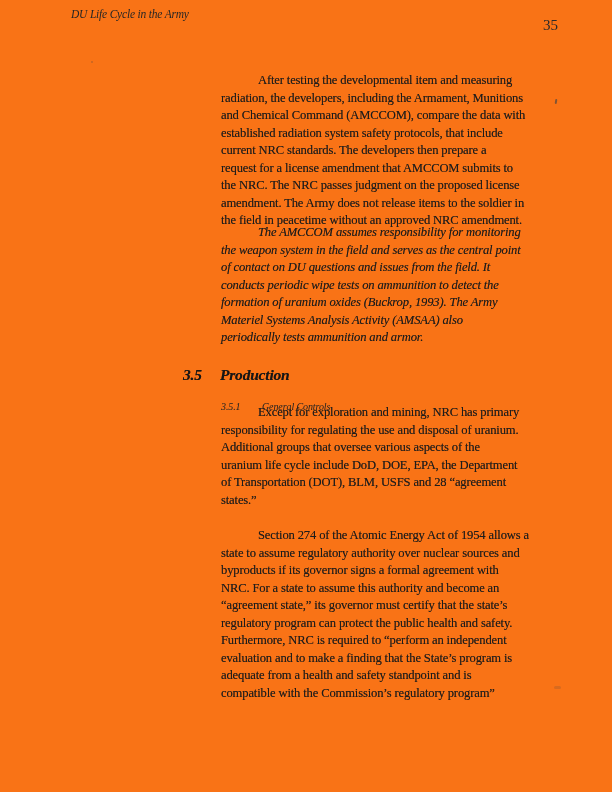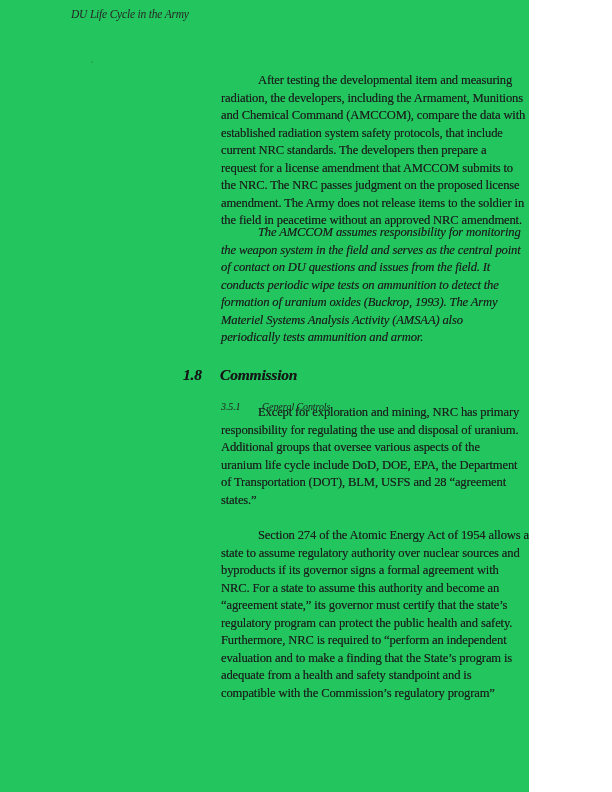--- a/index.html
+++ b/index.html
@@ -2,23 +2,23 @@
 <html><head>
 <meta charset="utf-8">
 <style>
   html, body {
     margin: 0;
     padding: 0;
     background: #ffffff;
   }
   .page {
     position: relative;
-    width: 529px;
+    width: 612px;
     height: 792px;
-    background: #22c55e;
+    background: #f97316;
     overflow: hidden;
     font-family: "Liberation Serif", "DejaVu Serif", serif;
     color: #1e1e1e;
   }
   .running-header {
     position: absolute;
     left: 71px;
     top: 8px;
     font-style: italic;
     font-size: 11.5px;
@@ -123,21 +123,21 @@
 
   <div class="para p2">The AMCCOM assumes responsibility for monitoring
 the weapon system in the field and serves as the central point
 of contact on DU questions and issues from the field. It
 conducts periodic wipe tests on ammunition to detect the
 formation of uranium oxides (Buckrop, 1993). The Army
 Materiel Systems Analysis Activity (AMSAA) also
 periodically tests ammunition and armor.</div>
 
   <div class="section-heading">
-    <span class="h-num">1.8</span><span class="h-title">Commission</span>
+    <span class="h-num">3.5</span><span class="h-title">Production</span>
   </div>
 
   <div class="sub-heading">
     <span class="h-num">3.5.1</span><span class="h-title">General Controls</span>
   </div>
 
   <div class="para p3">Except for exploration and mining, NRC has primary
 responsibility for regulating the use and disposal of uranium.
 Additional groups that oversee various aspects of the
 uranium life cycle include DoD, DOE, EPA, the Department

